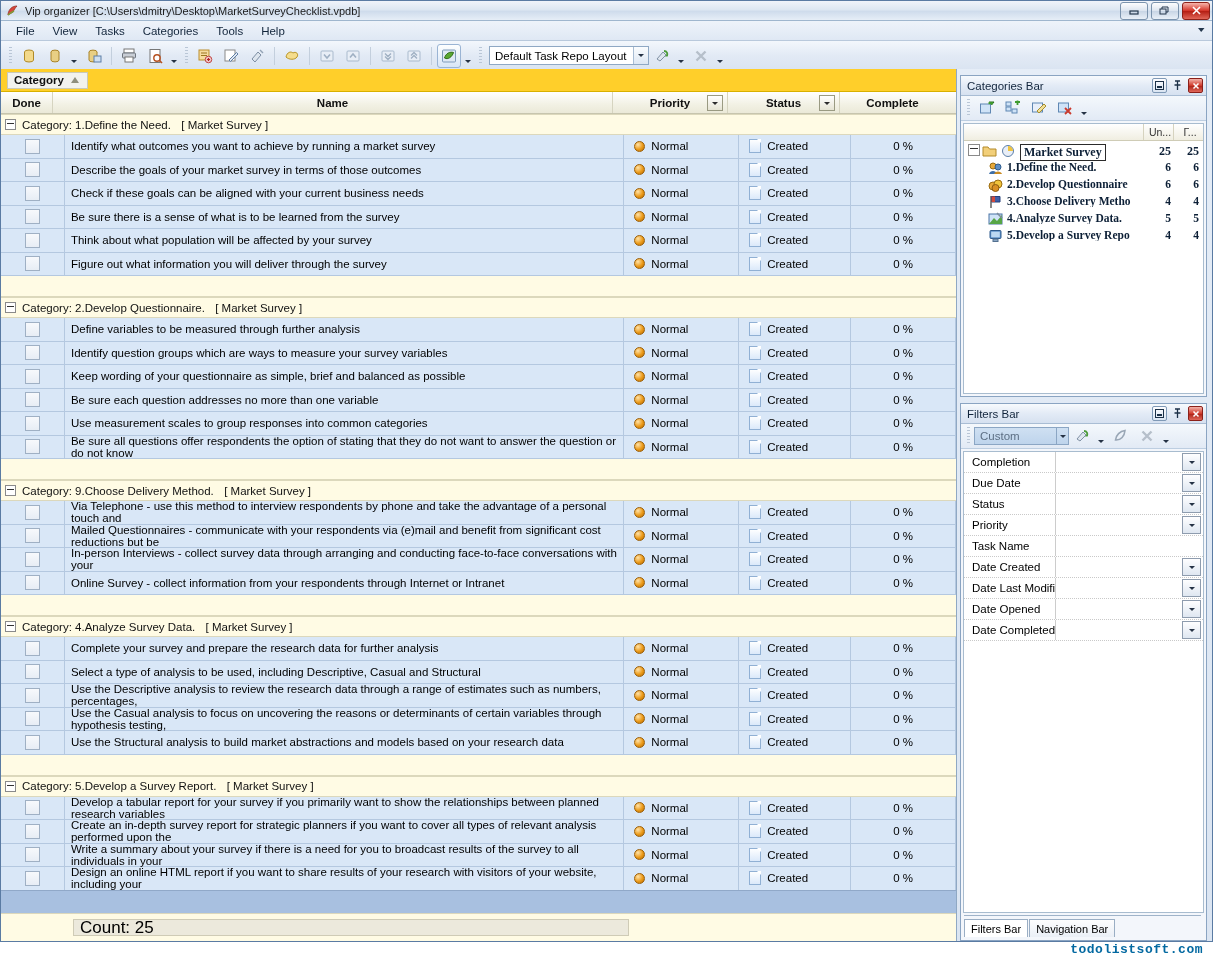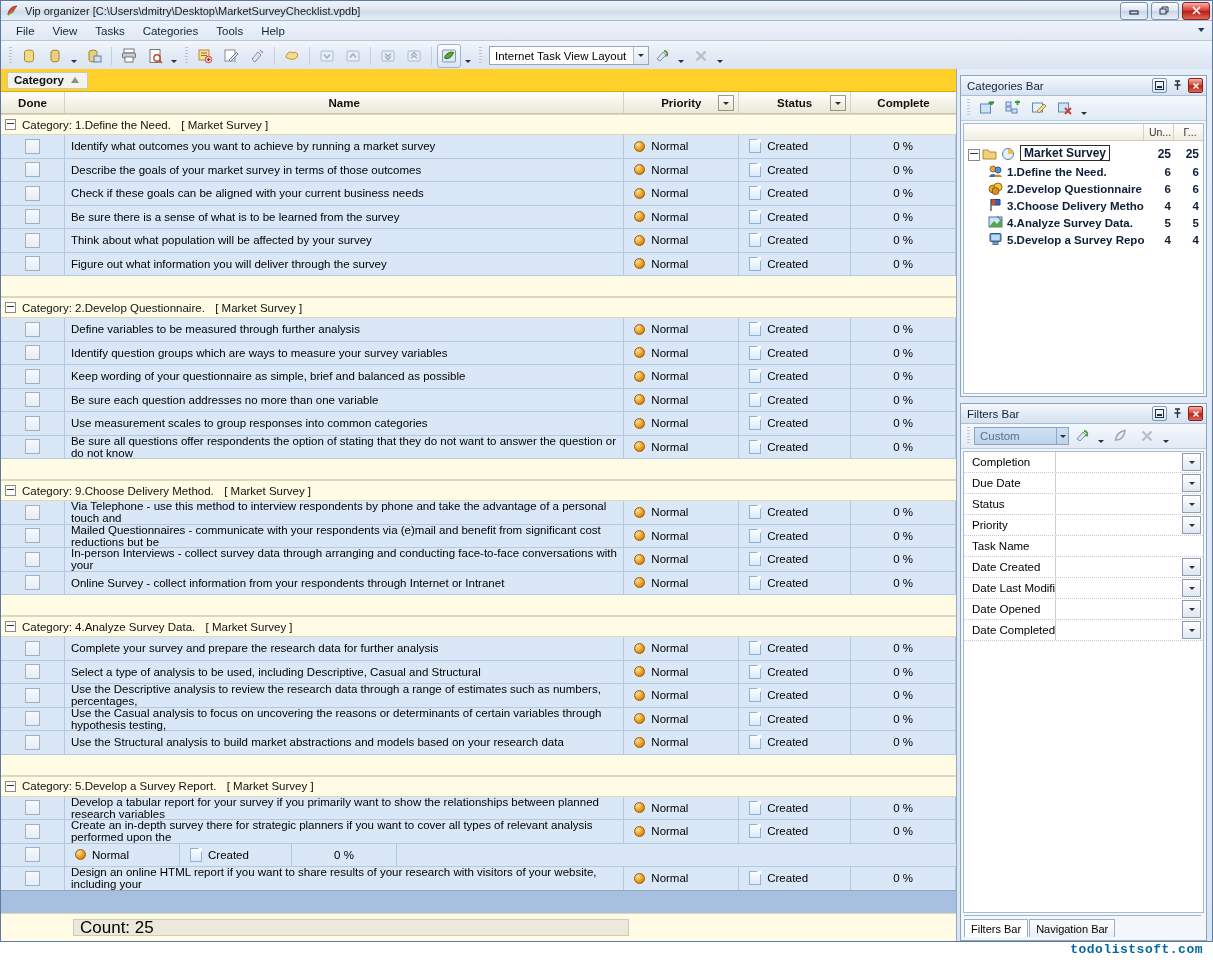--- a/index.html
+++ b/index.html
@@ -170,21 +170,21 @@
   .colheader {
     height: 21px; flex: none;
     background: linear-gradient(#ffffff, #f2f1e4 60%, #ebe9d8);
     border-bottom: 1px solid #c7c5ae;
     display: flex; align-items: center;
     font-weight: bold; font-size: 11.5px; color: #111;
   }
   .ch { display: flex; align-items: center; justify-content: center;
         height: 100%; box-sizing: border-box;
         border-right: 1px solid #d6d4c0; position: relative; }
-  .ch.done { width: 64px; }
+  .ch.done { width: 52px; }
   .ch.name { width: 560px; }
   .ch.prio { width: 115px; }
   .ch.stat { width: 112px; }
   .ch.comp { width: 105px; border-right: none; }
   .filterbtn {
     position: absolute; right: 4px; top: 3px;
     width: 14px; height: 14px;
     border: 1px solid #9a9a82;
     background: linear-gradient(#fff, #e6e4d3);
     display: flex; align-items: center; justify-content: center;
@@ -317,23 +317,23 @@
     background: linear-gradient(#ffffff, #f0eee1);
     border-bottom: 1px solid #cfccb6;
     font-size: 10.5px; color: #333;
   }
   .tree-head span {
     width: 30px; text-align: center; padding-left: 3px;
     border-left: 1px solid #d6d3bf; box-sizing: border-box;
     line-height: 16px;
   }
   .tree-row {
-    height: 17px; display: flex; align-items: flex-end;
+    height: 17px; display: flex; align-items: flex-start;
     font-size: 11.5px; font-weight: bold;
-    color: #0c1f36; padding-left: 4px;
+    color: #0c1f36; padding-left: 4px; font-family: Liberation Serif, serif;
   }
   .tree-row.root { font-size: 12px; }
   .tree-row .tlabel {
     flex: 1; white-space: nowrap; overflow: hidden;
   }
   .tree-row.root .tlabel {
     border: 1px solid #2b2b2b; padding: 0 3px;
     background: #fff; display: inline-block; flex: 0 0 auto;
     max-width: 150px; overflow: hidden;
   }
@@ -565,21 +565,21 @@
           <rect x="1.5" y="2" width="13" height="12" rx="1" fill="#dfe9f5" stroke="#7f9bbb"></rect>
           <path d="M3.5 10 C5 5,9 3.5,12.5 4.5 C11 9,7 12,3.5 10 Z" fill="#5aa832" stroke="#2f6b17"></path>
         </svg>
     </div>
     <div class="dropcar">
         <span class="caret"></span>
       </div>
     <div class="grip"></div>
 
     <div class="layoutbox">
-      <span>Internet Task View Layout</span>
+      <span>Default Task Repo Layout</span>
       <span class="combo-btn">
           <span class="caret"></span>
         </span>
     </div>
     <div class="tb">
       <svg width="16" height="16">
           <path d="M3 11 L9 4 L12 7 L6 13 Z" fill="#dfe6ef" stroke="#8091a5"></path>
           <path d="M10 3 C13 3,14 6,13 8" fill="none" stroke="#4d9c3a" stroke-width="1.8"></path>
           <path d="M11 8.5 L13.4 8.6 L13 6" fill="#4d9c3a"></path>
         </svg>
@@ -983,35 +983,36 @@
             <div class="cell c-stat">
               <span class="doc-ico"></span>
               <span>Created</span>
             </div>
             <div class="cell c-comp">0 %</div>
           </div>
           <div class="task-row">
             <div class="cell c-done">
               <span class="chk"></span>
             </div>
-            <div class="cell c-name">Create an in-depth survey there for strategic planners if you want to cover all types of relevant analysis performed upon the</div>
-            <div class="cell c-prio">
-              <span class="dot-prio"></span>
-              <span>Normal</span>
-            </div>
-            <div class="cell c-stat">
-              <span class="doc-ico"></span>
-              <span>Created</span>
-            </div>
-            <div class="cell c-comp">0 %</div>
-          </div>
-          <div class="task-row">
-            <div class="cell c-done">
-              <span class="chk"></span>
-            </div>
+            <div class="cell c-name">Create an in-depth survey report for strategic planners if you want to cover all types of relevant analysis performed upon the</div>
+            <div class="cell c-prio">
+              <span class="dot-prio"></span>
+              <span>Normal</span>
+            </div>
+            <div class="cell c-stat">
+              <span class="doc-ico"></span>
+              <span>Created</span>
+            </div>
+            <div class="cell c-comp">0 %</div>
+          </div>
+          <div class="task-row">
+            <div class="cell c-done">
+              <span class="chk"></span>
+            </div>
+            <div class="cell c-name">Write a summary about your survey if there is a need for you to broadcast results of the survey to all individuals in your</div>
             <div class="cell c-prio">
               <span class="dot-prio"></span>
               <span>Normal</span>
             </div>
             <div class="cell c-stat">
               <span class="doc-ico"></span>
               <span>Created</span>
             </div>
             <div class="cell c-comp">0 %</div>
           </div>

